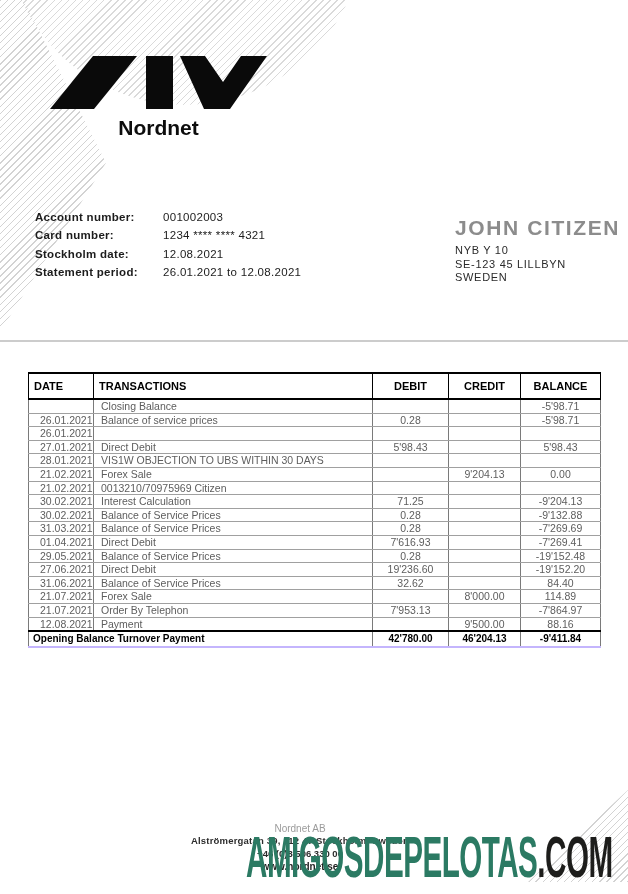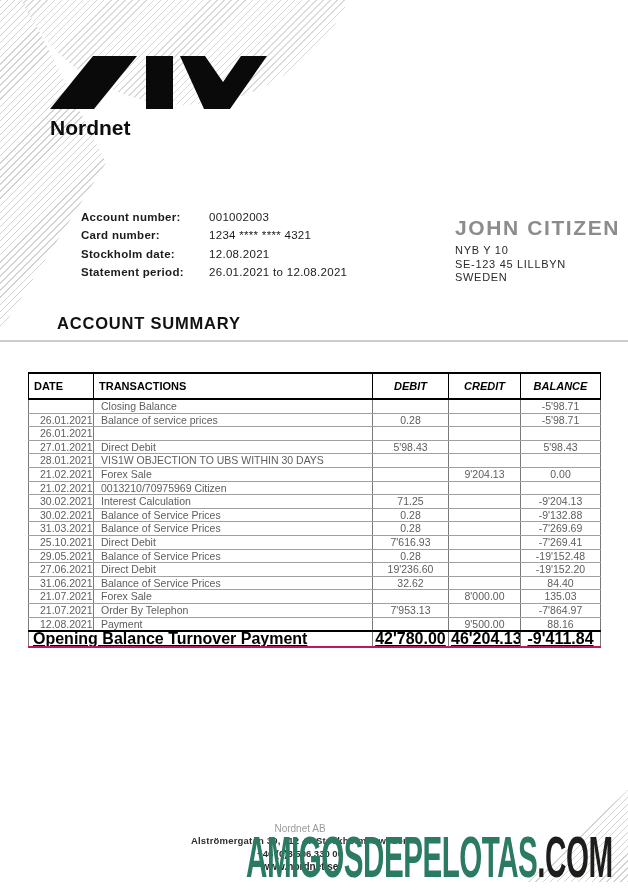--- a/index.html
+++ b/index.html
@@ -20,52 +20,52 @@
     border-radius:50%;
     background:repeating-linear-gradient(135deg,#dadada 0,#dadada 1px,transparent 1px,transparent 5px);
   }
   .deco-br {
     position:absolute; right:0; bottom:12px; width:100px; height:92px;
     clip-path:polygon(100% 0,100% 100%,0 100%);
   }
   
   .logo { position:absolute; left:50px; top:56px; width:217px; }
   .logo svg { display:block; }
-  .logo-text { margin-top:7px; text-align:left; font-size:21px; font-weight:bold; color:#0d0d0d; }
+  .logo-text { margin-top:7px; text-align:center; font-size:21px; font-weight:bold; color:#0d0d0d; }
   
   .account-info { position:absolute; left:35px; top:208px; font-size:11.5px; color:#1c1c1c; }
-  .ai-row { height:18.4px; line-height:18.4px; white-space:nowrap;margin-left:46px; }
+  .ai-row { height:18.4px; line-height:18.4px; white-space:nowrap; }
   .ai-label { display:inline-block; width:128px; font-weight:bold; letter-spacing:0.3px; }
   .ai-value { letter-spacing:0.3px; }
   
   .recipient { position:absolute; left:455px; top:216px; }
   .recipient-name { font-size:21px; font-weight:bold; color:#8c8c8c; letter-spacing:1.6px; margin-bottom:4px; }
   .recipient-line { font-size:11px; color:#2a2a2a; letter-spacing:0.7px; line-height:13.6px; }
   
   .summary-title { position:absolute; left:57px; top:314px; font-size:16.5px; font-weight:bold; color:#111; letter-spacing:0.8px; }
   .summary-divider { position:absolute; left:0; top:340px; width:628px; height:2px; background:#cccccc; }
   
   .tbl-wrap { position:absolute; left:28px; top:372px; }
   table { border-collapse:collapse; table-layout:fixed; width:572px; font-size:10.5px; color:#5d5d5d;border-radius:27px; }
   thead th {
     font-size:11px; font-weight:bold; color:#000; text-align:left; padding:0 0 0 5px;
     height:16px; border-top:2px solid #000; border-bottom:2px solid #000;
     border-left:1px solid #000; border-right:1px solid #000;
   }
-  thead th.num { text-align:center; padding:6px;font-style:italic; }
+  thead th.num { text-align:center; padding:6px; }
   tbody td {
     height:12.6px; line-height:12.6px; padding:0 2px; text-align:center; white-space:nowrap; overflow:hidden;
     border:1px solid #a0a0a0; border-left:1px solid #7a7a7a; border-right:1px solid #7a7a7a;
   }
   table { border-left:1px solid #3c3c3c; border-right:1px solid #3c3c3c; }
   td.c-date { text-align:left; padding-left:11px; }
   td.c-txn  { text-align:left; padding-left:7px;margin-left:12px; }
   tr.total td {
-    color:#000; font-weight:bold; font-size:16px; height:14px; line-height:14px;
-    border-top:2px solid #000; border-bottom:2px solid #be185d;text-decoration:underline;
+    color:#000; font-weight:bold; font-size:10px; height:14px; line-height:14px;
+    border-top:2px solid #000; border-bottom:2px solid #c4b5fd;
   }
   tr.total td.c-label { text-align:left; padding-left:4px; }
   
   .footer { position:absolute; left:0; top:822px; width:628px; text-align:center; transform:translateX(-14px); }
   .f-company { font-size:10px; color:#9b9b9b; line-height:13px; }
   .f-address { font-size:9.5px; color:#2d2d2d; font-weight:bold; line-height:12.5px; letter-spacing:0.2px; }
   .f-phone   { font-size:9.5px; color:#2d2d2d; font-weight:bold; line-height:12.5px; }
   .f-site    { font-size:10px;  color:#1f1f1f; font-weight:bold; line-height:13px; }
   
   .watermark {
@@ -109,21 +109,20 @@
     </div>
   </div>
 
   <div class="recipient">
     <div class="recipient-name">JOHN CITIZEN</div>
     <div class="recipient-line">NYB Y 10</div>
     <div class="recipient-line">SE-123 45 LILLBYN</div>
     <div class="recipient-line">SWEDEN</div>
   </div>
 
-  <div class="summary-title">ACCOUNT SUMMARY</div>
   <div class="summary-divider"></div>
 
   <div class="tbl-wrap">
     <table>
       <colgroup>
         <col style="width:65px">
           <col style="width:279px">
           <col style="width:76px">
           <col style="width:72px">
           <col style="width:80px">
@@ -202,21 +201,21 @@
             <td>-9'132.88</td>
           </tr>
           <tr>
             <td class="c-date">31.03.2021</td>
             <td class="c-txn">Balance of Service Prices</td>
             <td>0.28</td>
             <td></td>
             <td>-7'269.69</td>
           </tr>
           <tr>
-            <td class="c-date">25.10.2021</td>
+            <td class="c-date">01.04.2021</td>
             <td class="c-txn">Direct Debit</td>
             <td>7'616.93</td>
             <td></td>
             <td>-7'269.41</td>
           </tr>
           <tr>
             <td class="c-date">29.05.2021</td>
             <td class="c-txn">Balance of Service Prices</td>
             <td>0.28</td>
             <td></td>
@@ -234,21 +233,21 @@
             <td class="c-txn">Balance of Service Prices</td>
             <td>32.62</td>
             <td></td>
             <td>84.40</td>
           </tr>
           <tr>
             <td class="c-date">21.07.2021</td>
             <td class="c-txn">Forex Sale</td>
             <td></td>
             <td>8'000.00</td>
-            <td>135.03</td>
+            <td>114.89</td>
           </tr>
           <tr>
             <td class="c-date">21.07.2021</td>
             <td class="c-txn">Order By Telephon</td>
             <td>7'953.13</td>
             <td></td>
             <td>-7'864.97</td>
           </tr>
           <tr>
             <td class="c-date">12.08.2021</td>

